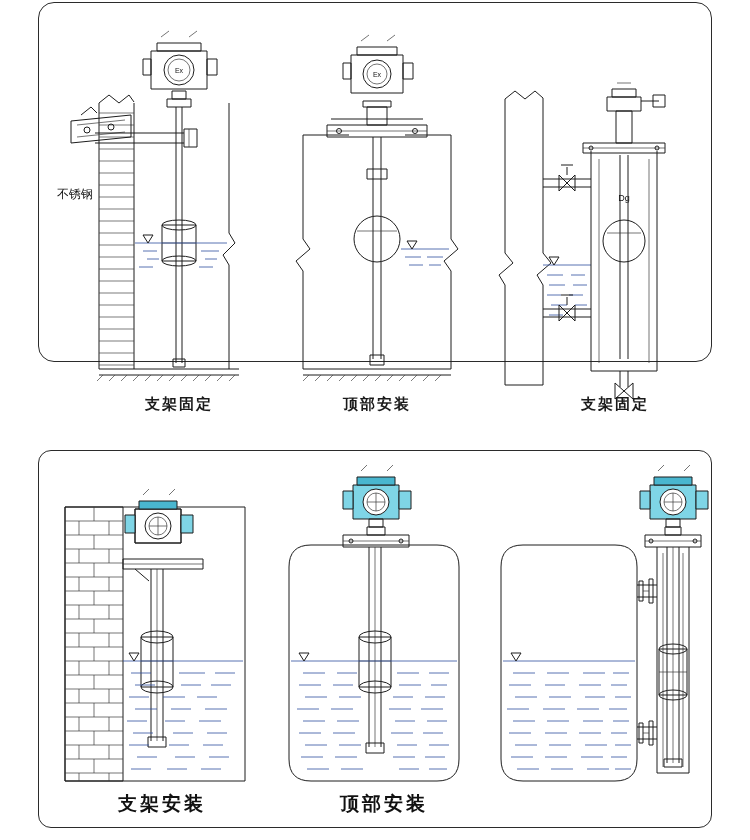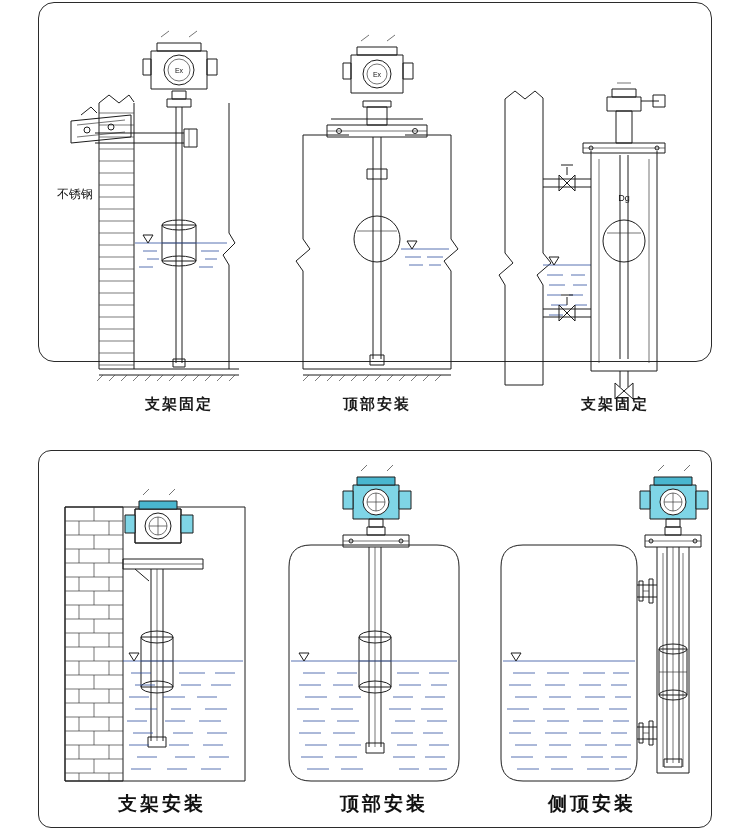--- a/index.html
+++ b/index.html
@@ -558,16 +558,15 @@
           <path class="ln-thin" d="M177 51 L195 51"></path>
           <path class="ln-thin" d="M186 42 L186 60"></path>
           <path d="M153 40 L163 40 L163 58 L153 58 Z" class="teal" stroke="#1d1d1d"></path>
           <path d="M209 40 L221 40 L221 58 L209 58 Z" class="teal" stroke="#1d1d1d"></path>
           <path class="ln" d="M179 68 L193 68 L193 76 L179 76 Z" fill="#fff"></path>
           <path class="ln-thin" d="M171 20 L177 14"></path>
           <path class="ln-thin" d="M197 20 L203 14"></path>
         </g>
       </svg>
     </div>
-    <div class="caption cap-bot" style="left:478px;top:340px;width:150px;">侧顶安装</div>
   </div>
 
 </div>
 
 </body></html>

